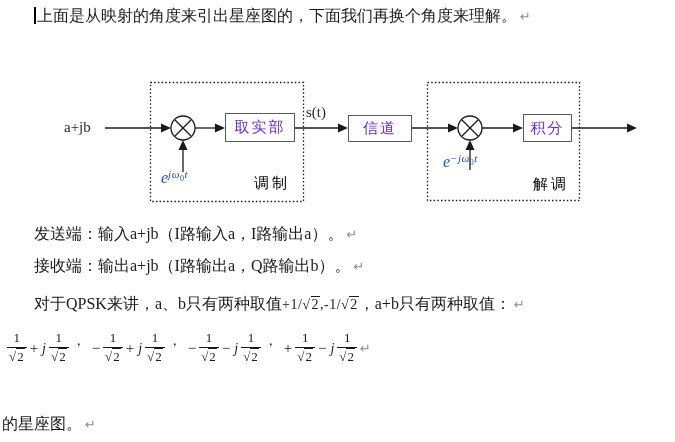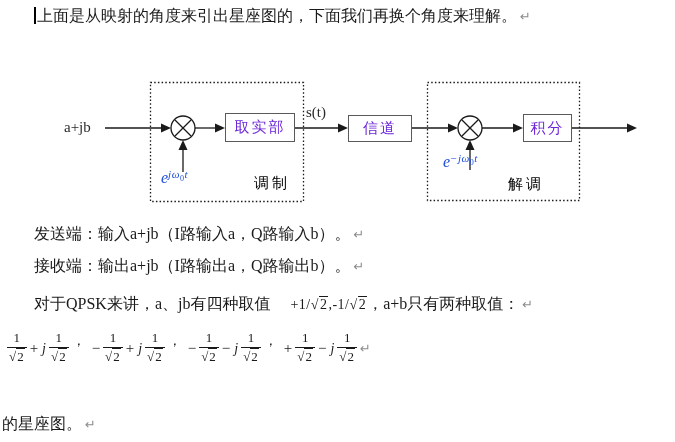--- a/index.html
+++ b/index.html
@@ -20,21 +20,21 @@
   .box-int{left:523px;top:34px;width:47px;height:26px;}
   .dlabel{position:absolute;font-size:15px;color:#2b2b2b;white-space:nowrap;}
   .sublabel{color:#000000;letter-spacing:3px;font-size:15px;}
   .carrier{position:absolute;font-style:italic;font-size:16px;color:#1d4ed8;}
   .carrier sup{font-size:11px;vertical-align:5px;letter-spacing:0.5px;}
   .carrier sub{font-size:8px;font-style:normal;}
 
   
   .sqrtwrap{white-space:nowrap;}
   .vinc{border-top:1px solid #1a1a1a;padding:0 1px;}
-  .imath{font-size:14px;letter-spacing:0.5px;margin-left:20px;}
+  .imath{font-size:14px;letter-spacing:0.5px;}
   .formula{position:absolute;left:4px;top:328px;display:flex;align-items:center;font-size:15px;height:40px;}
   .term{display:inline-flex;align-items:center;}
   .lead{margin-right:3px;font-size:15px;}
   .frac{display:inline-flex;flex-direction:column;align-items:center;font-size:13px;line-height:1.15;}
   .frac .num{padding:0 6px 1px;}
   .frac .den{border-top:1px solid #1a1a1a;padding:2px 2px 0;}
   .opj{margin:0 3px;font-size:15px;}
   .jj{font-style:italic;margin-left:4px;font-size:14px;}
   .fsep{margin:0 6px 14px 3px;font-size:14px;}
 </style>
@@ -86,28 +86,28 @@
     <div class="dbox box-real">取实部</div>
     <div class="dlabel" style="left:306px;top:24px;">s(t)</div>
     <div class="dbox box-int">积分</div>
     <div class="dbox box-channel">信道</div>
     <div class="dlabel" style="left:641px;top:39px;">a+jb</div>
 
     <div class="carrier" style="left:161px;top:88px;"><span>e</span><sup><span>jω</span><sub>0</sub><span>t</span></sup></div>
     <div class="carrier" style="left:443px;top:72px;"><span>e</span><sup><span>−jω</span><sub>0</sub><span>t</span></sup></div>
 
     <div class="dlabel sublabel" style="left:254px;top:94px;">调制</div>
-    <div class="dlabel sublabel" style="left:508px;top:95px;">解调</div>
+    <div class="dlabel sublabel" style="left:533px;top:95px;">解调</div>
   </div>
 
-  <div class="para indent" style="top:224px;"><span>发送端：输入a+jb（I路输入a，Q路输入b）。</span><span class="pilcrow">↵</span></div>
+  <div class="para indent" style="top:224px;"><span>发送端：输入a+jb（I路输入a，I路输出a）。</span><span class="pilcrow">↵</span></div>
 
   <div class="para indent" style="top:256px;"><span>接收端：输出a+jb（I路输出a，Q路输出b）。</span><span class="pilcrow">↵</span></div>
 
-  <div class="para indent" style="top:294px;"><span>对于QPSK来讲，a、jb有四种取值</span><span class="imath"><span>+1/</span><span class="sqrtwrap"><span>√</span><span class="vinc">2</span></span><span>,</span><span>-1/</span><span class="sqrtwrap"><span>√</span><span class="vinc">2</span></span></span><span>，a+b只有两种取值：</span><span class="pilcrow">↵</span></div>
+  <div class="para indent" style="top:294px;"><span>对于QPSK来讲，a、b只有两种取值</span><span class="imath"><span>+1/</span><span class="sqrtwrap"><span>√</span><span class="vinc">2</span></span><span>,</span><span>-1/</span><span class="sqrtwrap"><span>√</span><span class="vinc">2</span></span></span><span>，a+b只有两种取值：</span><span class="pilcrow">↵</span></div>
 
   <div class="formula">
 
     <span class="term">
         <span class="lead"></span>
         <span class="frac">
           <span class="num">1</span>
           <span class="den"><span>√</span><span class="vinc">2</span></span>
         </span>
         <span class="opj"><span>+</span><span class="jj">j</span></span>

